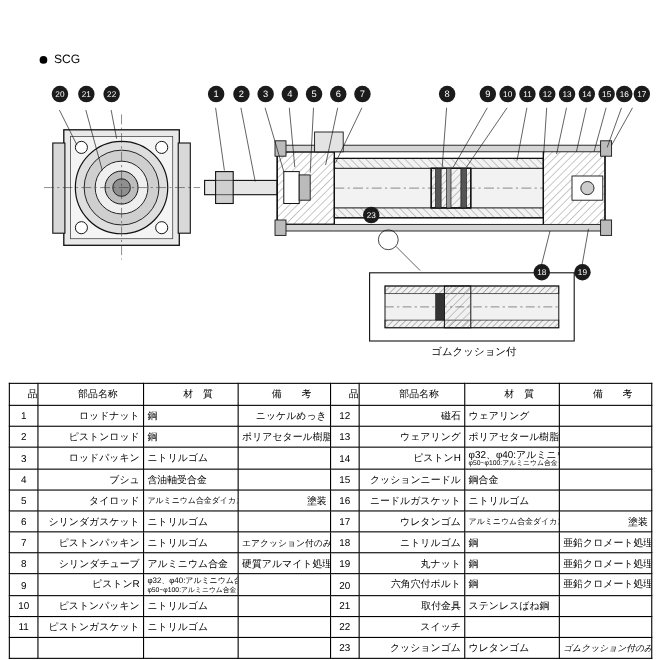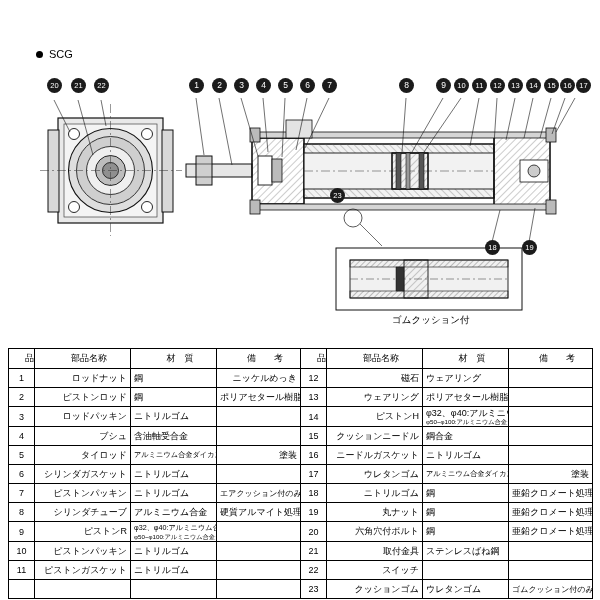--- a/index.html
+++ b/index.html
@@ -417,19 +417,19 @@
           <td class="rem"></td>
         </tr>
         <tr>
           <td class="num"></td>
           <td class="name"></td>
           <td class="mat"></td>
           <td class="rem"></td>
           <td class="num">23</td>
           <td class="name">クッションゴム</td>
           <td class="mat">ウレタンゴム</td>
-          <td class="rem" style="font-size:8px;">ゴムクッション付のみ</td>
+          <td class="rem" style="font-size:8px;font-style:italic;">ゴムクッション付のみ</td>
         </tr>
       </tbody>
     </table>
   </div>
 
 </div>
 
 </body></html>

